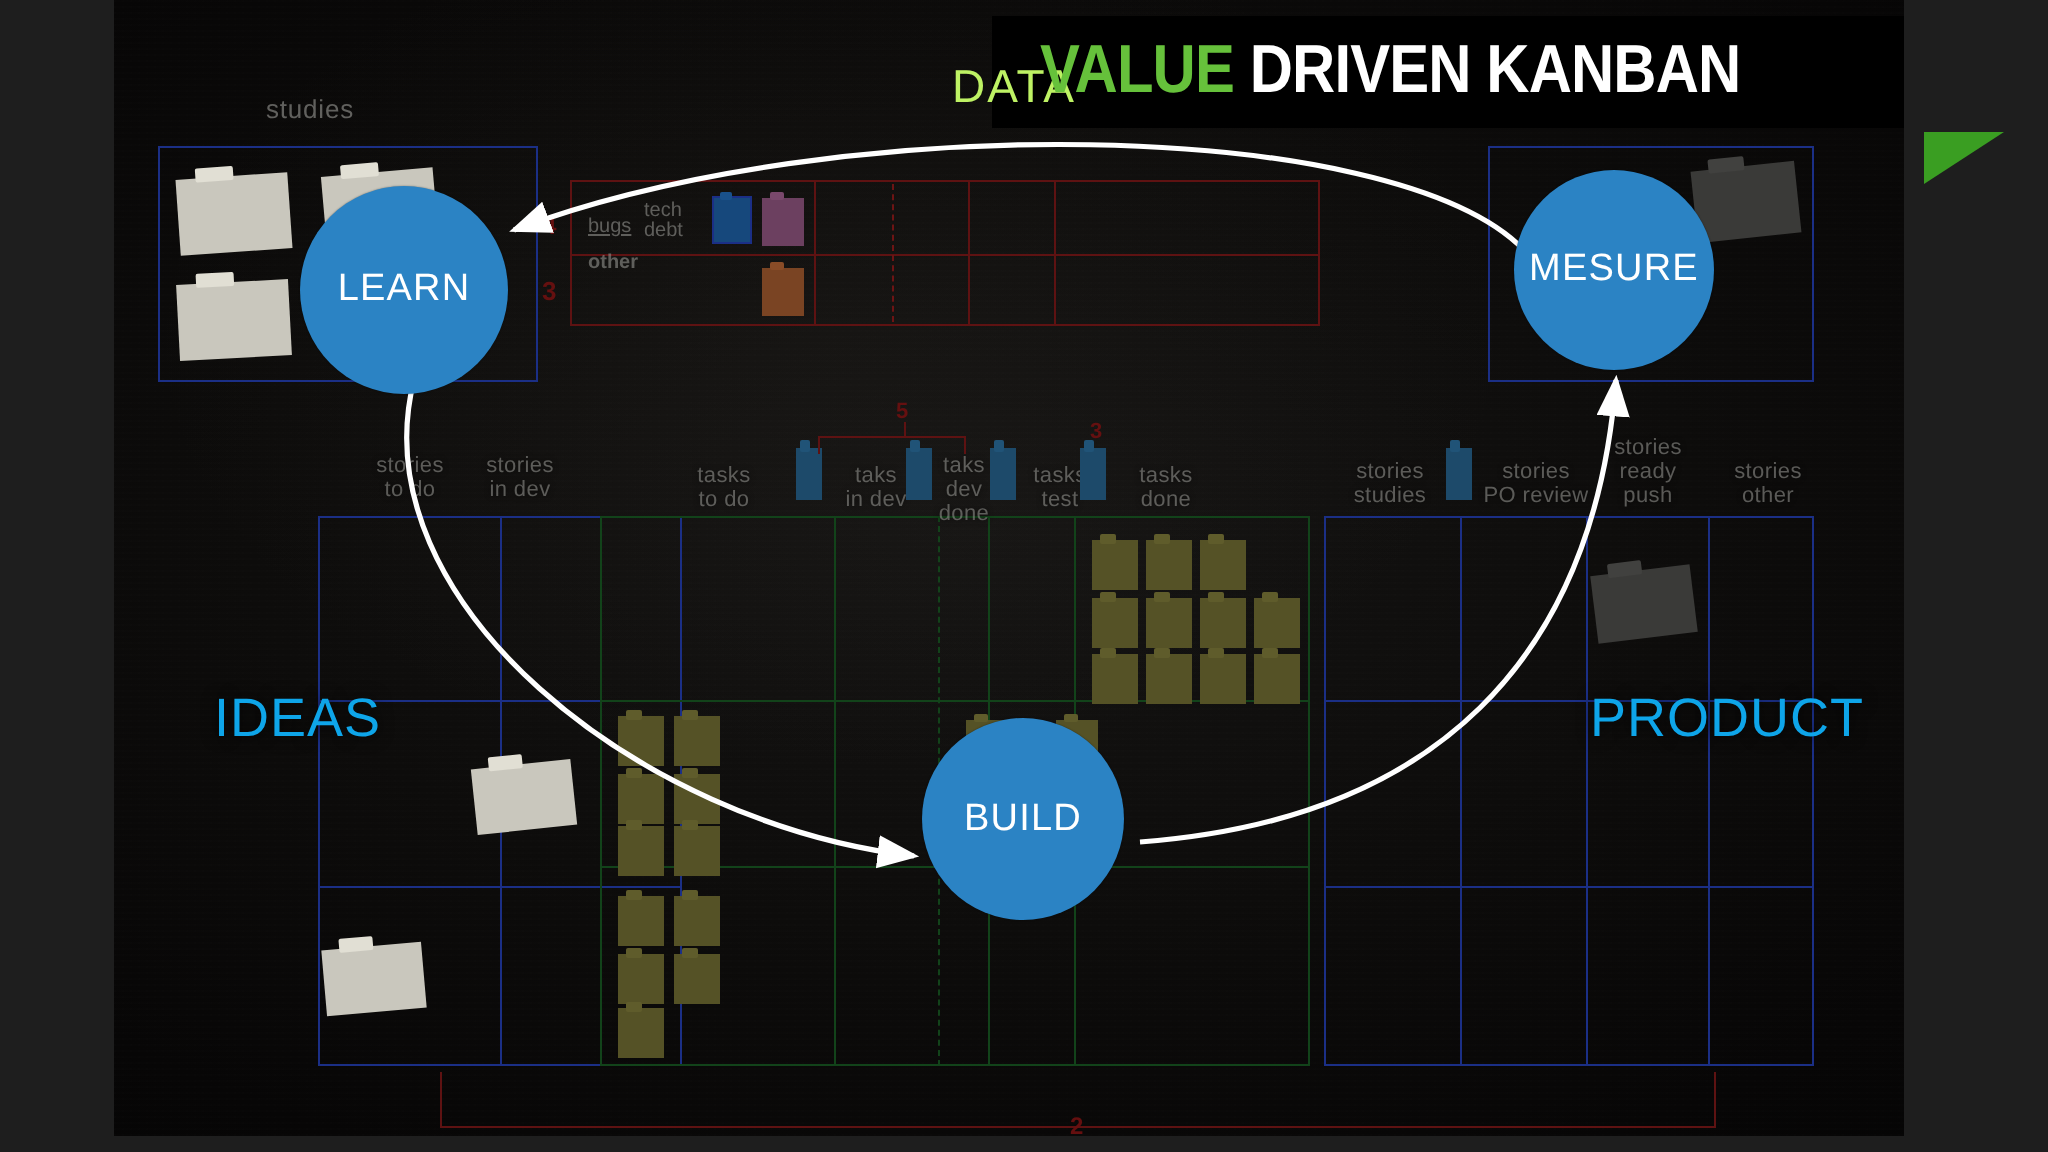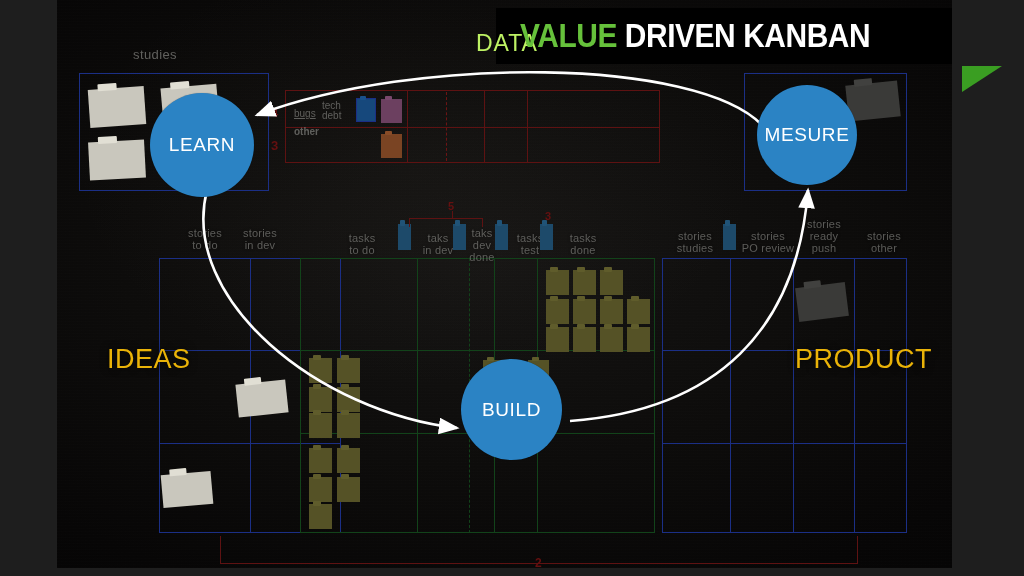--- a/index.html
+++ b/index.html
@@ -98,21 +98,21 @@
   .note.white{background:#c9c7bd;}
   .note.yellow{background:#555226;}
   .note.blue{background:#16487c;}
   .note.magenta{background:#6c4060;}
   .note.orange{background:#7a4423;}
   .note.gray{background:#3a3a38;}
   .note.teal{background:#1d4a6a;}
 
   
   .biglabel{
-    position:absolute;color:#eab308;font-size:27px;letter-spacing:.5px;
+    position:absolute;color:#0ea5e9;font-size:27px;letter-spacing:.5px;
     text-shadow:0 0 8px rgba(0,0,0,.8);
   }
 
   
   .circle{
     position:absolute;border-radius:50%;
     background:#2b83c4;
     display:flex;align-items:center;justify-content:center;
     color:#ffffff;font-size:19px;letter-spacing:.6px;
     z-index:20;

